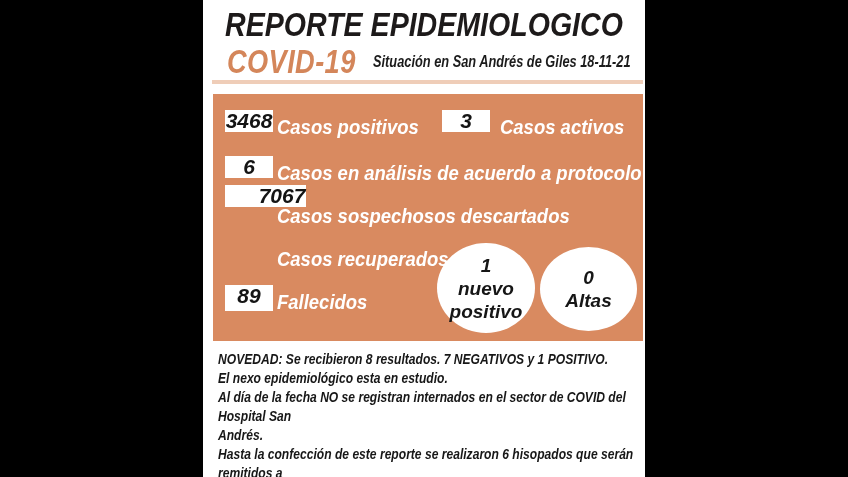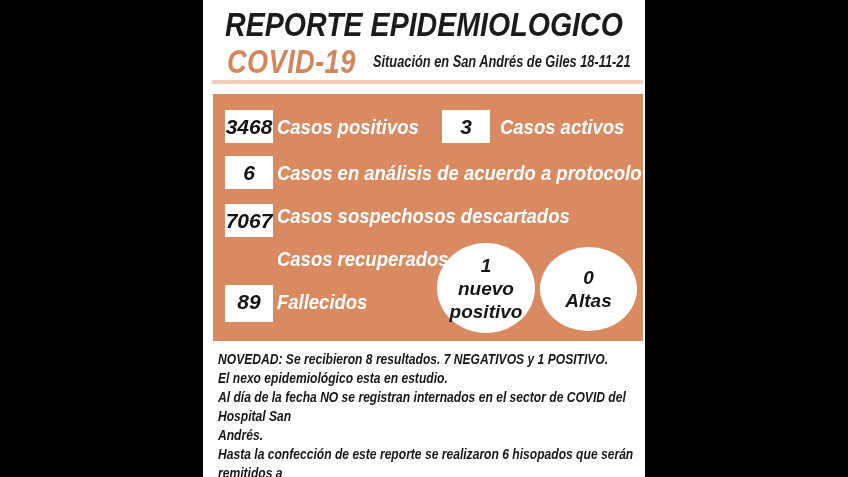--- a/index.html
+++ b/index.html
@@ -35,36 +35,36 @@
     position:absolute; left:9px; top:80px; width:431px; height:4px;
     background:#efcdb8;
   }
 
   
   .panel {
     position:absolute; left:10px; top:94px; width:430px; height:247px;
     background:#d98a60;
   }
   .vbox {
-    position:absolute; width:48px; height:33px; background:#ffffff;
+    position:absolute; width:48px; height:22px; background:#ffffff;
     color:#141414; font-weight:700; font-size:21px;
     display:flex; align-items:center; justify-content:center;
   }
   .rlabel {
     position:absolute; color:#ffffff; font-size:21px; font-weight:600;
     transform:scaleX(.88); transform-origin:left top; white-space:nowrap;
     line-height:33px;
   }
   .b-l { left:12px; }
   .l-l { left:64px; }
   .row1 { top:16px; }  .lab1 { top:16px; }
   .box1b { left:229px; top:16px; }
   .lab1b { left:287px; top:16px; }
   .row2 { top:62px; }  .lab2 { top:62px; }
-  .row3 { top:110px; } .lab3 { top:105px; }
+  .row3 { top:91px;padding-left:33px; } .lab3 { top:105px; }
   .row4 { top:148px;margin-top:47px; } .lab4 { top:148px; }
   .row5 { top:191px;text-align:right; } .lab5 { top:191px; }
 
   .badge {
     position:absolute; background:#ffffff; border-radius:50%;
     display:flex; align-items:center; justify-content:center; text-align:center;
     color:#161616; font-weight:700; font-size:19px; line-height:23px;
     white-space:pre-line;
   }
   .badge1 { left:224px; top:149px; width:98px; height:90px; }

